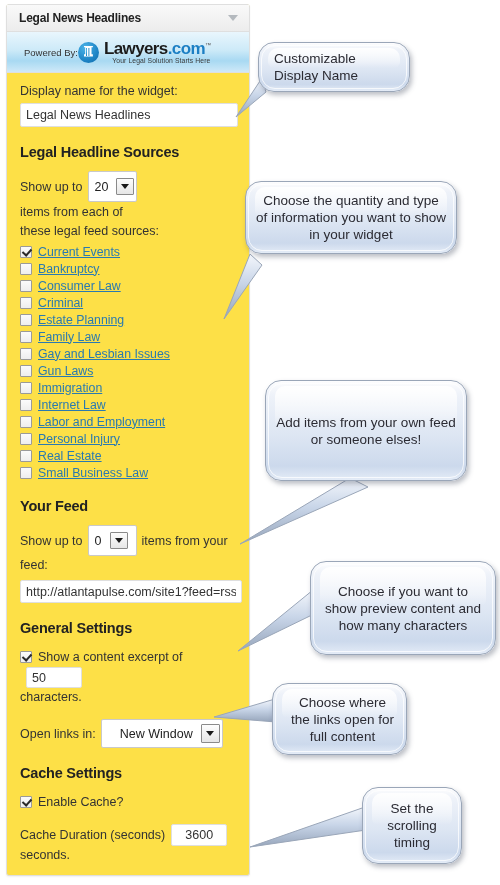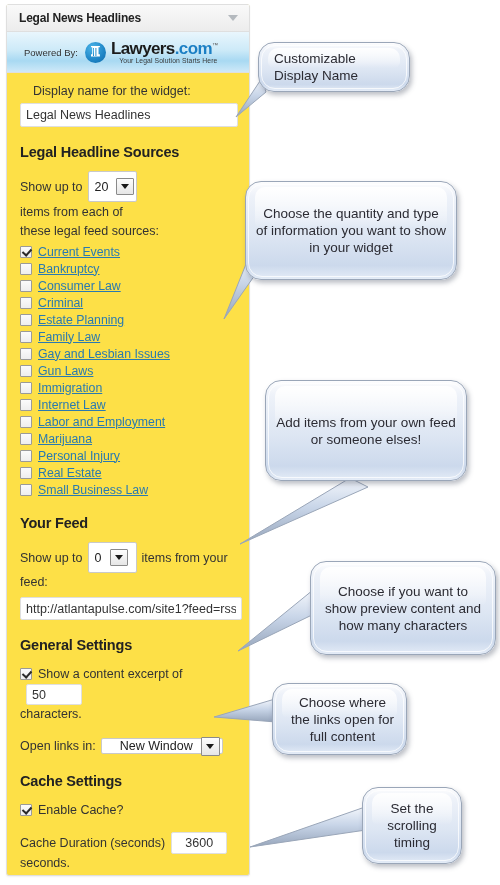--- a/index.html
+++ b/index.html
@@ -62,21 +62,20 @@
     background: linear-gradient(to bottom, #e9f6fd 0%, #cdeaf8 45%, #a8d9f2 72%, #cfe9f8 100%);
     display: flex;
     align-items: center;
     padding-left: 17px;
     box-sizing: border-box;
     border-bottom: 1px solid #dfdfdf;
   }
   .powered-label {
     font-size: 9.5px;
     color: #333;
-    margin-right: 7px;
     white-space: nowrap;
   }
   .pillar-badge {
     width: 21px; height: 21px;
     border-radius: 50%;
     background: radial-gradient(circle at 35% 28%, #4bb4e8 0%, #1e85c6 60%, #0f69a8 100%);
     position: relative;
     margin-right: 5px;
     flex: 0 0 auto;
   }
@@ -120,21 +119,20 @@
   }
 
   
   #panel-body {
     padding: 11px 13px 0 13px;
   }
   .field-label {
     font-size: 12.5px;
     color: #333;
     margin-bottom: 5px;
-    margin-left: 13px;
   }
   input.text-field {
     font-family: "Liberation Sans", sans-serif;
     font-size: 12.5px;
     color: #333;
     border: 1px solid #dfdfdf;
     background: #fff;
     border-radius: 2px;
     padding: 3px 5px;
     box-sizing: border-box;
@@ -190,21 +188,21 @@
     flex: 0 0 auto;
   }
   .sel-btn .caret {
     width: 0; height: 0;
     border-left: 4px solid transparent;
     border-right: 4px solid transparent;
     border-top: 5px solid #1a1a1a;
   }
   #qty-select-each { min-width: 49px; }
   #qty-select-feed { min-width: 49px; }
-  #open-links-select { min-width: 113px; height: 16px; padding-left: 18px; }
+  #open-links-select { min-width: 113px; height: 29px; padding-left: 18px; }
   #open-links-select .sel-btn { height: 17px; width: 17px; }
 
   
   .src-list { margin-top: 2px; }
   .src-item {
     display: flex;
     align-items: center;
     height: 17px;
   }
   .cbx {
@@ -315,21 +313,21 @@
   }
   
   .tail-svg {
     position: absolute;
     z-index: 4;
     overflow: visible;
     pointer-events: none;
   }
 
   #callout-1 { left: 258px; top: 42px;  width: 152px; height: 50px; }
-  #callout-2 { left: 245px; top: 181px; width: 212px; height: 99px; }
+  #callout-2 { left: 245px; top: 181px; width: 212px; height: 73px; }
   #callout-3 { left: 265px; top: 380px; width: 202px; height: 101px; }
   #callout-4 { left: 310px; top: 561px; width: 186px; height: 94px; }
   #callout-5 { left: 272px; top: 683px; width: 135px; height: 72px; }
   #callout-6 { left: 362px; top: 787px; width: 100px; height: 77px; }
   #callout-1 .inner { text-align: left; padding-left: 15px; }
   #callout-5 .inner { text-align: center; padding-left: 16px; }
 </style>
 </head>
 <body>
 
@@ -405,24 +403,20 @@
           <span class="cbx"></span>
           <a class="src-link">Immigration</a>
         </div>
         <div class="src-item">
           <span class="cbx"></span>
           <a class="src-link">Internet Law</a>
         </div>
         <div class="src-item">
           <span class="cbx"></span>
           <a class="src-link">Labor and Employment</a>
-        </div>
-        <div class="src-item">
-          <span class="cbx"></span>
-          <a class="src-link">Marijuana</a>
         </div>
         <div class="src-item">
           <span class="cbx"></span>
           <a class="src-link">Personal Injury</a>
         </div>
         <div class="src-item">
           <span class="cbx"></span>
           <a class="src-link">Real Estate</a>
         </div>
         <div class="src-item">

